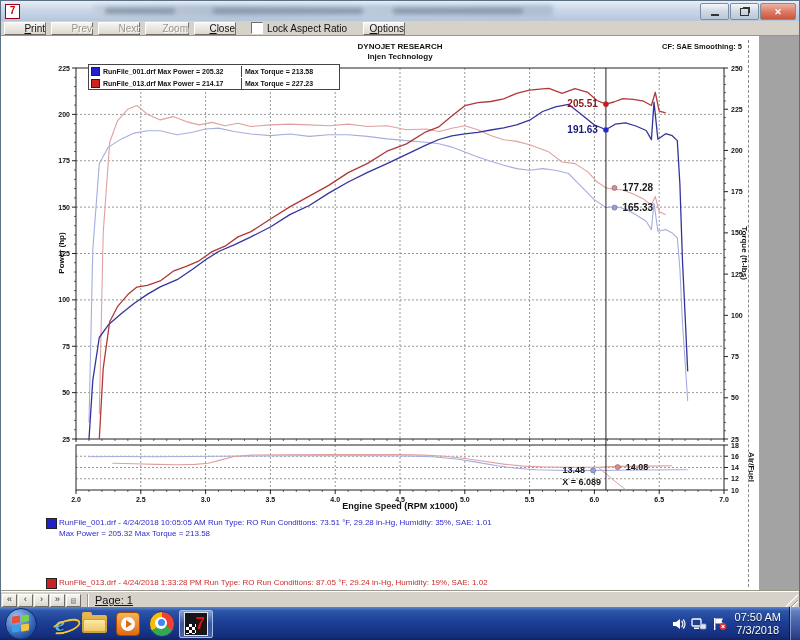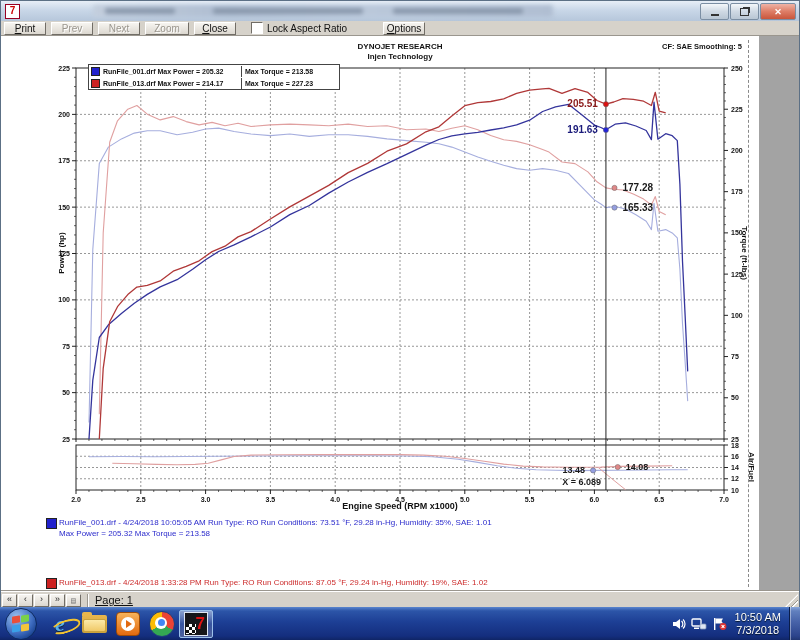--- a/index.html
+++ b/index.html
@@ -11,27 +11,27 @@
   .title-text{font:12px "Liberation Sans",sans-serif;color:#111;white-space:nowrap;margin-top:29px;}
   .blurbar{position:absolute;left:92px;top:4px;width:460px;height:12px;background:linear-gradient(90deg,#c3cedd,#aebdd1 30%,#bac8da 60%,#b0bed2);filter:blur(2px);border-radius:2px;}
   .blurbar i{position:absolute;top:3px;height:6px;background:#8a99ad;border-radius:2px;}
   .winbtns{position:absolute;right:3px;top:2px;display:flex;gap:1px;}
   .wbtn{width:27px;height:15px;border:1px solid #7b8ea3;border-radius:2px;background:linear-gradient(#f4f7fa,#cfd9e4 50%,#b9c6d4);display:flex;align-items:center;justify-content:center;font:bold 9px "Liberation Sans",sans-serif;color:#333;}
   .wbtn.close{background:linear-gradient(#efb3a6,#dd7d66 50%,#c9563c);color:#fff;width:34px;}
   .mini-bar{width:8px;height:2px;background:#333;margin-top:6px;}
   .rest-box{width:7px;height:6px;border:1px solid #333;box-shadow:2px -2px 0 -1px #333;}
   
   .toolbar{position:absolute;left:0;top:20px;width:100%;height:15px;background:#d6d2ca;border-bottom:1px solid #9a968e;display:flex;align-items:center;padding-left:3px;box-sizing:border-box;}
-  .tb-btn{display:inline-block;width:42px;height:13px;margin-right:5px;background:linear-gradient(#f6f4f0,#dcd8d0);border:1px solid;border-color:#fff #716d66 #716d66 #fff;font:10px/12px "Liberation Sans",sans-serif;text-align:center;color:#111;box-sizing:border-box;}
+  .tb-btn{display:inline-block;width:42px;height:13px;margin-right:5px;background:linear-gradient(#f6f4f0,#dcd8d0);border:1px solid;border-color:#fff #716d66 #716d66 #fff;font:10px/12px "Liberation Sans",sans-serif;text-align:right;color:#111;box-sizing:border-box;}
   .tb-btn.wide{width:44px;}
   .tb-btn.disabled{color:#9a968e;text-shadow:1px 1px 0 #fff;}
   .tb-btn.enabled::first-letter{text-decoration:underline;}
   .cb{width:10px;height:10px;background:#fff;border:1px solid;border-color:#716d66 #fff #fff #716d66;margin:0 4px 0 10px;flex:0 0 auto;}
   .cb-label{font:10px "Liberation Sans",sans-serif;color:#111;}
-  .tb-options{margin-left:36px;}
+  .tb-options{margin-left:16px;}
   
   .preview{position:absolute;left:0;top:35px;width:672px;height:555px;background:#bef264;}
   .page{position:absolute;left:0;top:0;width:758px;height:555px;background:#fff;}
   .margin-dash{position:absolute;left:747px;top:4px;height:547px;width:0;border-left:1px dashed #8a8a8a;}
   .chart-svg{position:absolute;left:0;top:0;}
   
   .legend{position:absolute;left:87px;top:28px;width:250px;height:24px;border:1px solid #444;background:#fff;font:bold 7px/11px "Liberation Sans",sans-serif;color:#111;}
   .lrow{display:flex;height:12px;align-items:center;}
   .lswatch{width:7px;height:7px;border:1px solid #222;margin:0 3px 0 2px;flex:0 0 auto;}
   .lleft{width:138px;white-space:nowrap;overflow:hidden;}
@@ -506,18 +506,18 @@
           <rect x="9" y="7" width="6" height="5" rx="1" fill="#dfe6f2" stroke="#8899bb" stroke-width="0.8"></rect>
         </svg>
       <svg width="15" height="14" viewBox="0 0 15 14">
           <rect x="2" y="1" width="1.4" height="12" fill="#fff"></rect>
           <path d="M3.4 1.5 L11 1.5 L9.5 4 L11 6.5 L3.4 6.5 Z" fill="#fff"></path>
           <circle cx="11" cy="9.5" r="3.4" fill="#d33"></circle>
           <path d="M9.6 8.1 L12.4 10.9 M12.4 8.1 L9.6 10.9" stroke="#fff" stroke-width="1.1"></path>
         </svg>
     </span>
     <span class="clock">
-      <div>10:50 AM</div>
+      <div>07:50 AM</div>
       <div>7/3/2018</div>
     </span>
     <span class="showdesk"></span>
   </div>
 </div>
 
 </body></html>

